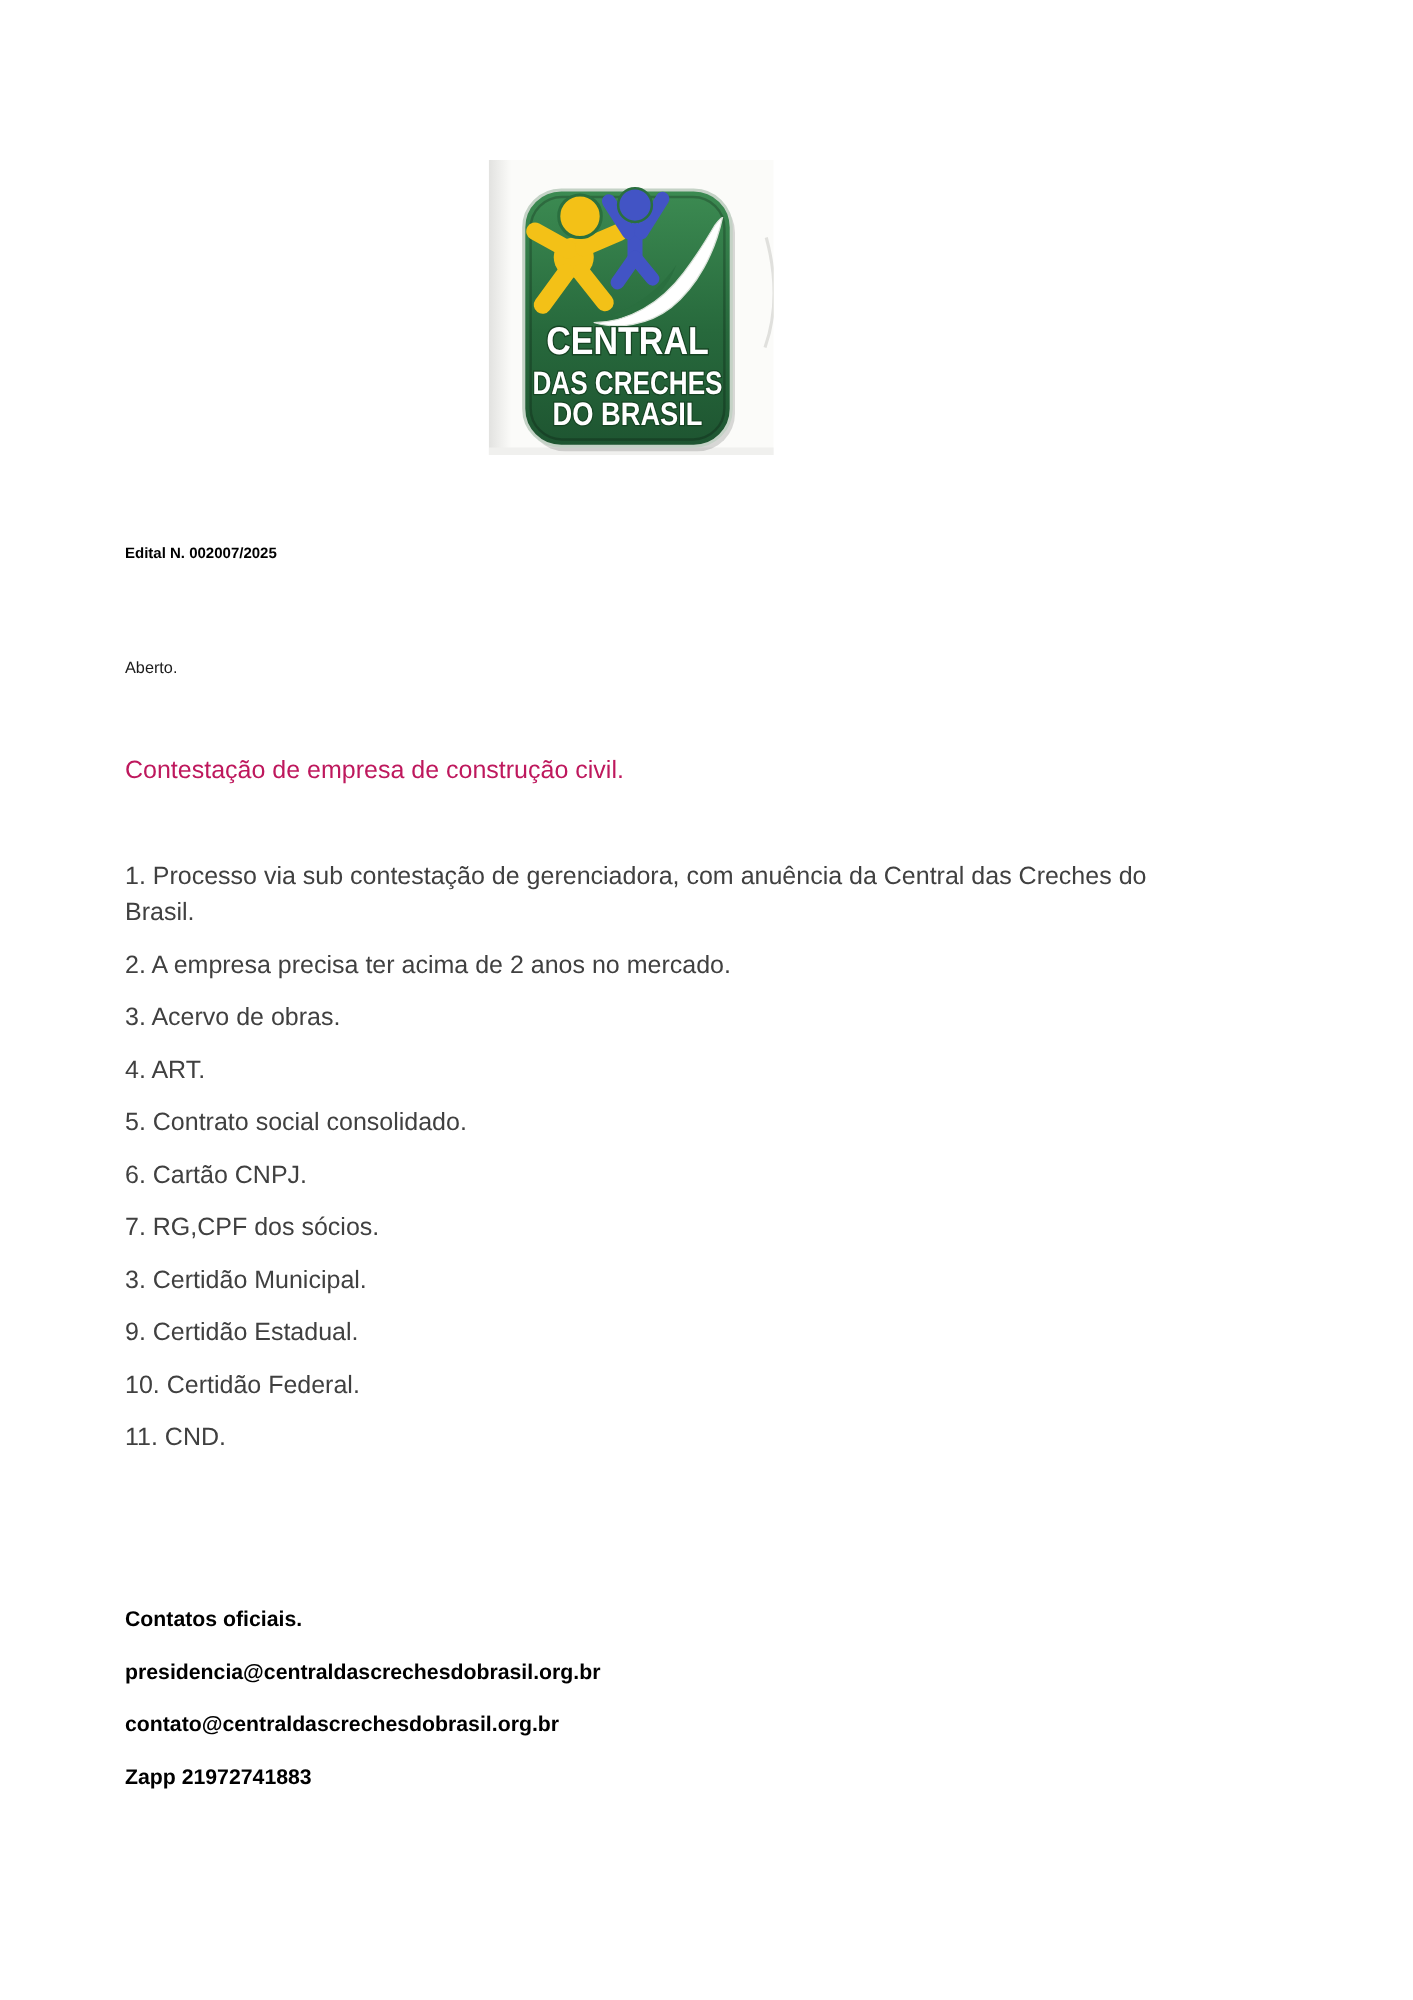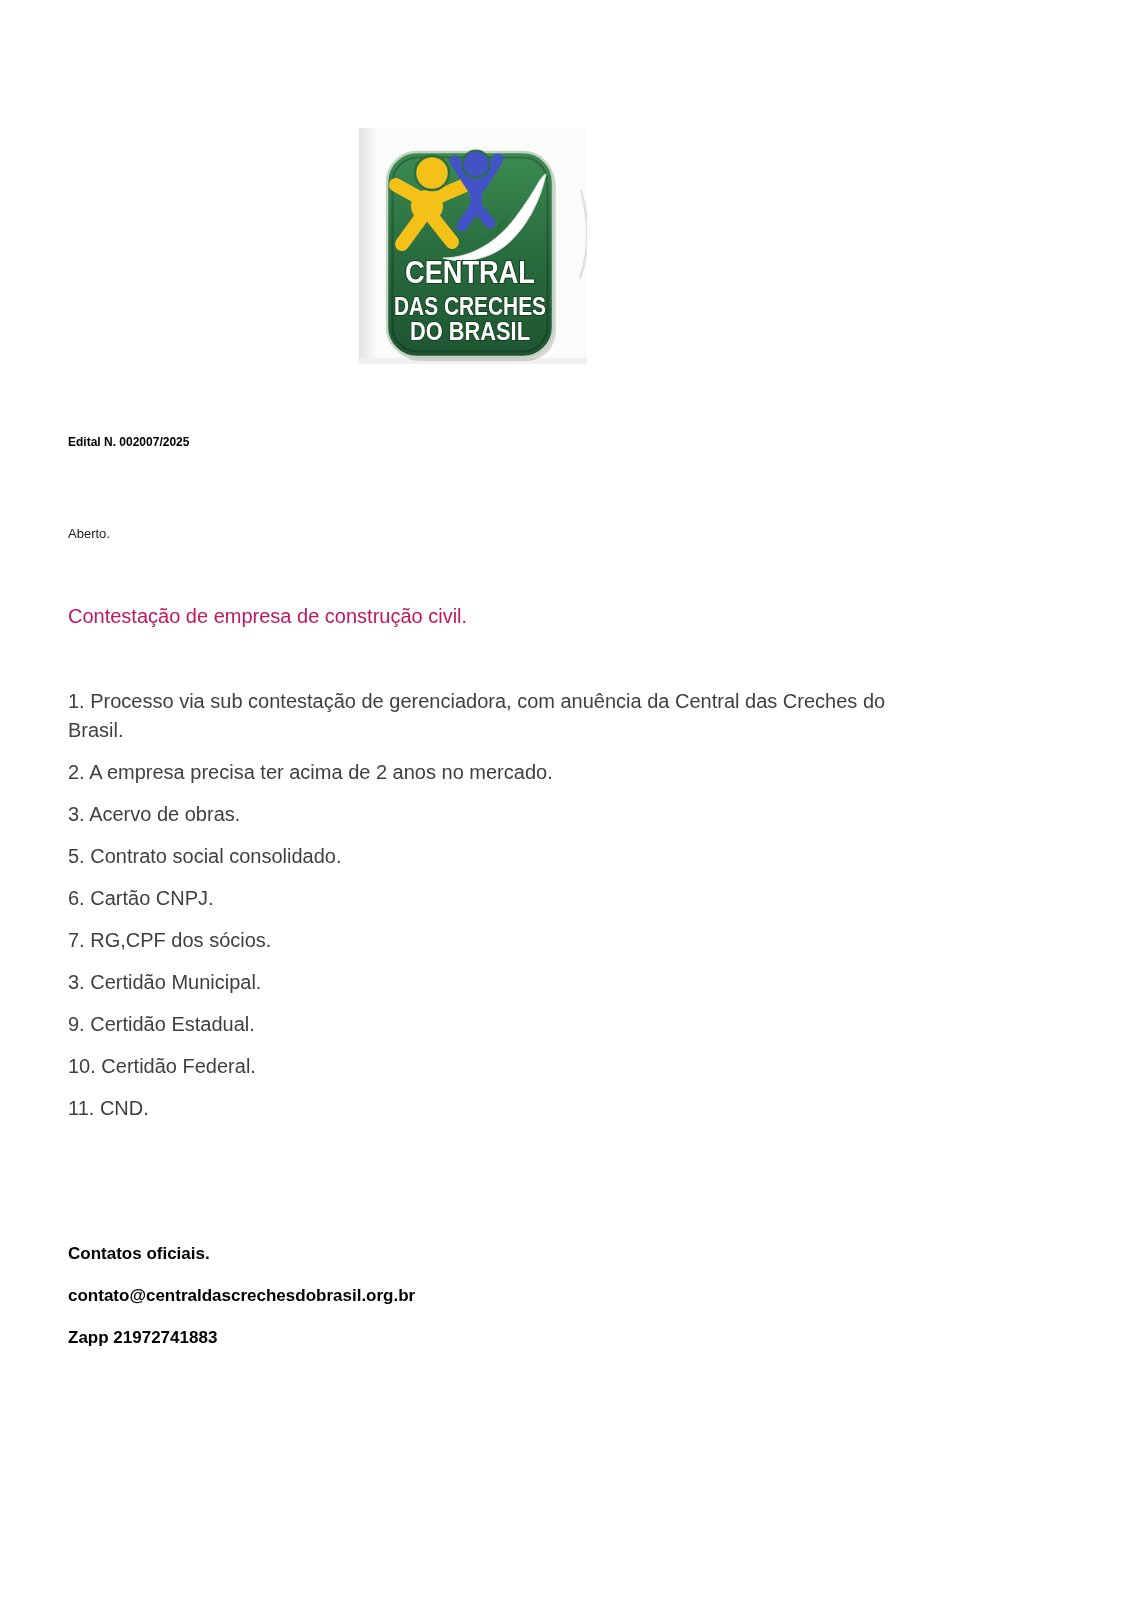--- a/index.html
+++ b/index.html
@@ -5,21 +5,21 @@
   html, body { margin: 0; padding: 0; }
   body {
     width: 1130px; height: 1600px;
     background: #ffffff;
     font-family: "Liberation Sans", sans-serif;
   }
   .page {
     position: relative;
     box-sizing: border-box;
     width: 1130px; height: 1600px;
-    padding: 128px 142px 0 68px;
+    padding: 128px 142px 0 100px;
     overflow: hidden;
   }
   .logo-wrap {
     width: 228px; height: 236px;
     margin-left: 291px; 
   }
   .logo-wrap svg { display: block; }
   p { margin: 0; }
   .doc-title {
     margin-top: 64px;
@@ -107,28 +107,30 @@
   <p class="doc-title">Edital N. 002007/2025</p>
 
   <p class="doc-status">Aberto.</p>
 
   <p class="doc-subject">Contestação de empresa de construção civil.</p>
 
   <div class="req-list">
     <p class="req-item">1. Processo via sub contestação de gerenciadora, com anuência da Central das Creches do Brasil.</p>
     <p class="req-item">2. A empresa precisa ter acima de 2 anos no mercado.</p>
     <p class="req-item">3. Acervo de obras.</p>
+    <p class="req-item">4. ART.</p>
     <p class="req-item">5. Contrato social consolidado.</p>
     <p class="req-item">6. Cartão CNPJ.</p>
     <p class="req-item">7. RG,CPF dos sócios.</p>
     <p class="req-item">3. Certidão Municipal.</p>
     <p class="req-item">9. Certidão Estadual.</p>
     <p class="req-item">10. Certidão Federal.</p>
     <p class="req-item">11. CND.</p>
   </div>
 
   <div class="contacts">
     <p class="contact-line">Contatos oficiais.</p>
+    <p class="contact-line">presidencia@centraldascrechesdobrasil.org.br</p>
     <p class="contact-line">contato@centraldascrechesdobrasil.org.br</p>
     <p class="contact-line">Zapp 21972741883</p>
   </div>
 
 </div>
 
 </body></html>

